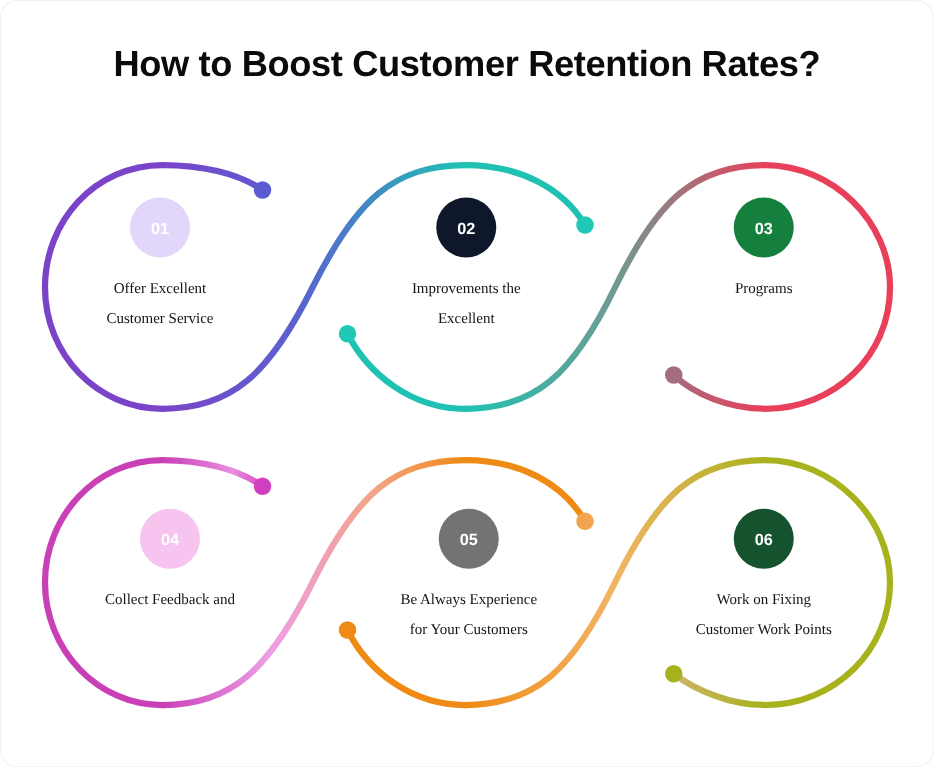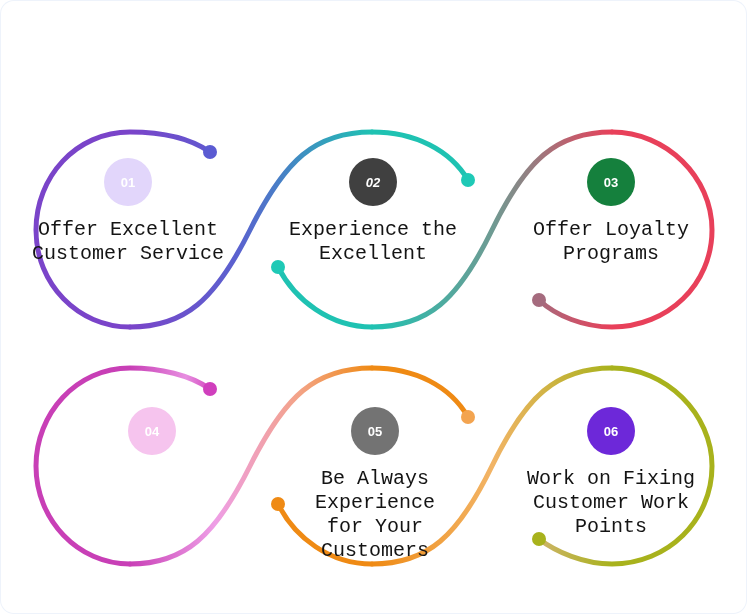--- a/index.html
+++ b/index.html
@@ -2,27 +2,28 @@
 <html><head>
 <meta charset="utf-8">
 <style>
   html, body { margin: 0; padding: 0; background: #ffffff; }
   body { width: 747px; height: 614px; position: relative; overflow: hidden; font-family: "Liberation Sans", sans-serif; }
   .card { position: absolute; left: 0; top: 0; width: 747px; height: 614px; border-radius: 14px; background: #ffffff; box-shadow: inset 0 0 0 1px #eef3fb; }
   .title { position: absolute; left: 0; width: 747px; top: 36px; text-align: center; font-family: "Liberation Sans", sans-serif; font-weight: 700; font-size: 29px; color: #0b0b0b; letter-spacing: -0.3px; }
   svg.paths { position: absolute; left: 0; top: 0; }
   .step { position: absolute; width: 200px; text-align: center; }
   .badge { width: 48px; height: 48px; border-radius: 50%; margin: 0 auto; display: flex; align-items: center; justify-content: center; color: #ffffff; font-weight: 700; font-size: 13px; font-family: "Liberation Sans", sans-serif; text-align: center; }
-  .label { margin-top: 12px; font-size: 20px; line-height: 24px; color: #141414; font-family: Liberation Mono, monospace; }
+  .label { margin-top: 12px; font-size: 12px; line-height: 24px; color: #141414; font-family: Liberation Serif, serif; }
 </style>
 </head>
 <body>
 
 <div class="card">
 
+  <div class="title">How to Boost Customer Retention Rates?</div>
 
   <svg class="paths" width="747" height="614" viewBox="0 0 747 614">
     <defs>
       <linearGradient id="g12" x1="130" y1="0" x2="372" y2="0" gradientUnits="userSpaceOnUse">
         <stop offset="0" stop-color="#7a44c9"></stop>
         <stop offset="0.45" stop-color="#5a62cf"></stop>
         <stop offset="1" stop-color="#1fc2b2"></stop>
       </linearGradient>
       <linearGradient id="g23" x1="372" y1="0" x2="612" y2="0" gradientUnits="userSpaceOnUse">
         <stop offset="0" stop-color="#1fc2b2"></stop>
@@ -94,50 +95,50 @@
 
   <div class="step" style="left:28px; top:158px;">
     <div class="badge" style="background:#e2d6fb;">01</div>
     <div class="label">
       <div>Offer Excellent</div>
       <div>Customer Service</div>
     </div>
   </div>
 
   <div class="step" style="left:273px; top:158px;">
-    <div class="badge" style="background:#404040;font-style:italic;">02</div>
+    <div class="badge" style="background:#0f172a;">02</div>
     <div class="label">
-      <div>Experience the</div>
+      <div>Improvements the</div>
       <div>Excellent</div>
     </div>
   </div>
 
   <div class="step" style="left:511px; top:158px;">
     <div class="badge" style="background:#15803d;">03</div>
     <div class="label">
-      <div>Offer Loyalty</div>
       <div>Programs</div>
     </div>
   </div>
 
-  <div class="step" style="left:52px; top:407px;">
+  <div class="step" style="left:36px; top:407px;">
     <div class="badge" style="background:#f6c4ee;">04</div>
     <div class="label">
+      <div>Collect Feedback and</div>
     </div>
   </div>
 
   <div class="step" style="left:275px; top:407px;">
     <div class="badge" style="background:#737373;">05</div>
     <div class="label">
       <div>Be Always Experience</div>
       <div>for Your Customers</div>
     </div>
   </div>
 
   <div class="step" style="left:511px; top:407px;">
-    <div class="badge" style="background:#6d28d9;">06</div>
+    <div class="badge" style="background:#14532d;">06</div>
     <div class="label">
       <div>Work on Fixing</div>
       <div>Customer Work Points</div>
     </div>
   </div>
 
 </div>
 
 </body></html>

